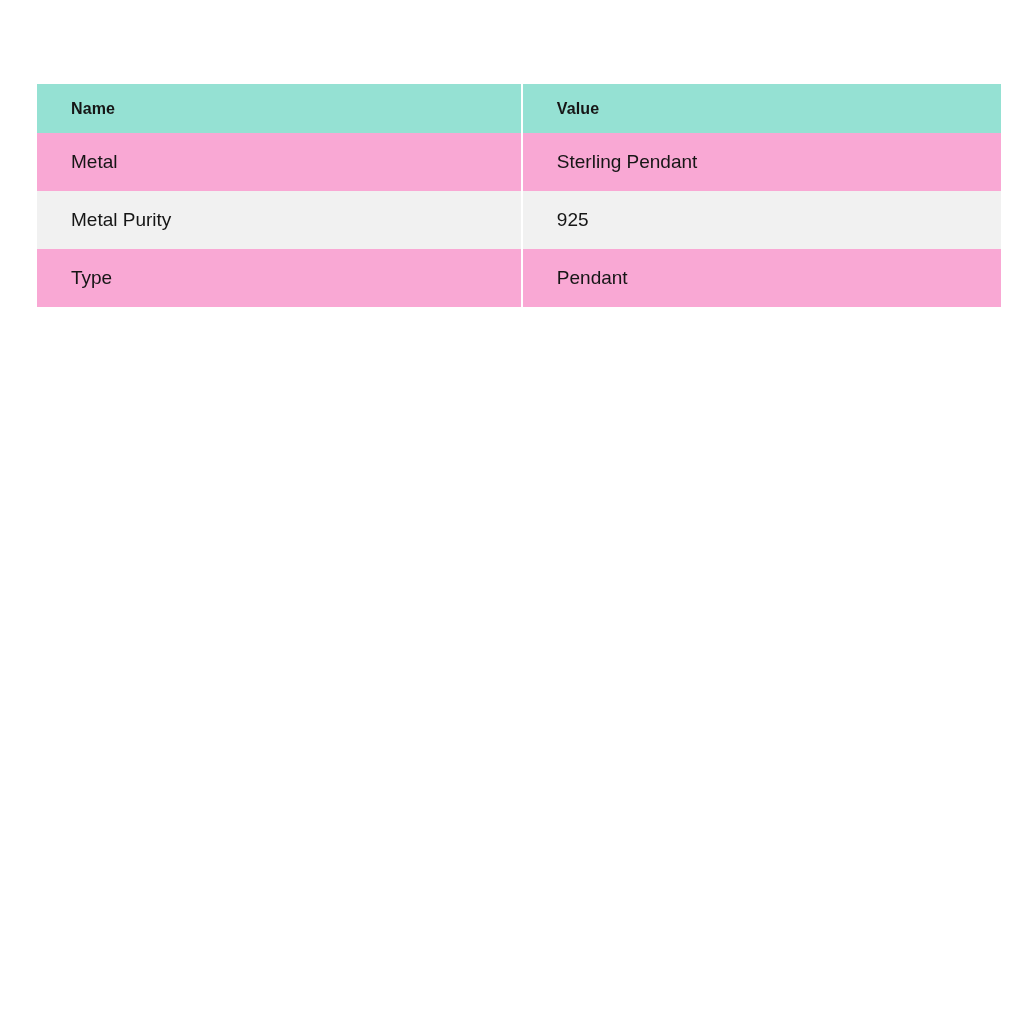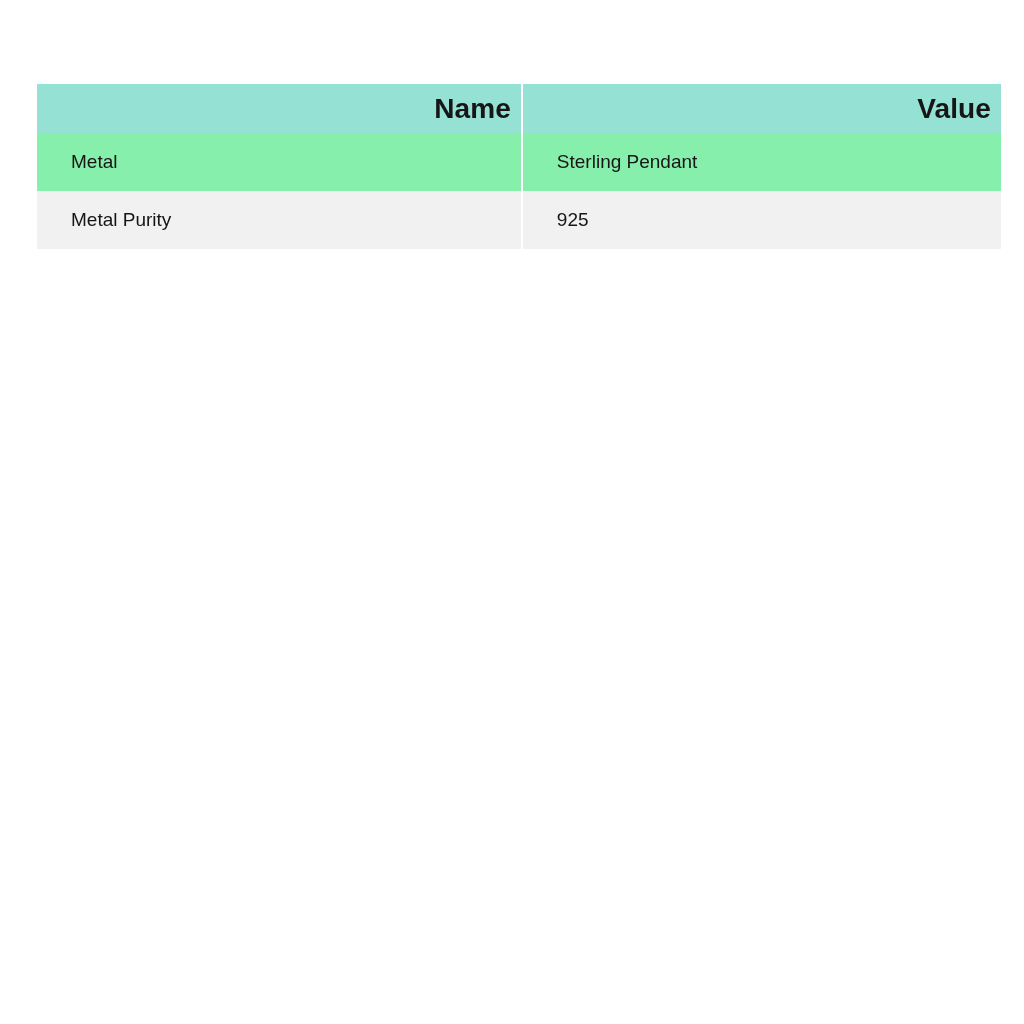--- a/index.html
+++ b/index.html
@@ -20,36 +20,36 @@
   table.attr-table {
     width: 100%;
     border-collapse: separate;
     border-spacing: 0;
     table-layout: fixed;
   }
   table.attr-table col.c1 { width: 50.4%; }
   table.attr-table th {
     background: var(--header-bg, #95e1d3);
     height: 49px;
-    text-align: right;
+    text-align: left;
     vertical-align: middle;
     padding: 0 10px 0 34px;
-    font-size: 28px;
+    font-size: 16px;
     font-weight: 600;
     color: var(--text, #161616);
     letter-spacing: 0.1px;
   }
   table.attr-table td {
     height: 58px;
     vertical-align: middle;
     padding: 0 10px 0 34px;
     font-size: 19px;
     font-weight: 400;
     color: var(--text, #161616);
-    background: #86efac;
+    background: #f9a8d4;
   }
   table.attr-table th:first-child,
   table.attr-table td:first-child {
     border-right: 2px solid #ffffff;
   }
   table.attr-table tbody tr:nth-child(even) td {
     background: var(--row-alt-bg, #f1f1f1);
   }
 </style>
 </head>
@@ -75,16 +75,20 @@
 
   <tr>
     <td>Metal Purity</td>
     <td>925</td>
   </tr>
 
 
 
 
 
+  <tr>
+    <td>Type</td>
+    <td>Pendant</td>
+  </tr>
 
 </tbody>
   </table>
 </div>
 
 </body></html>

